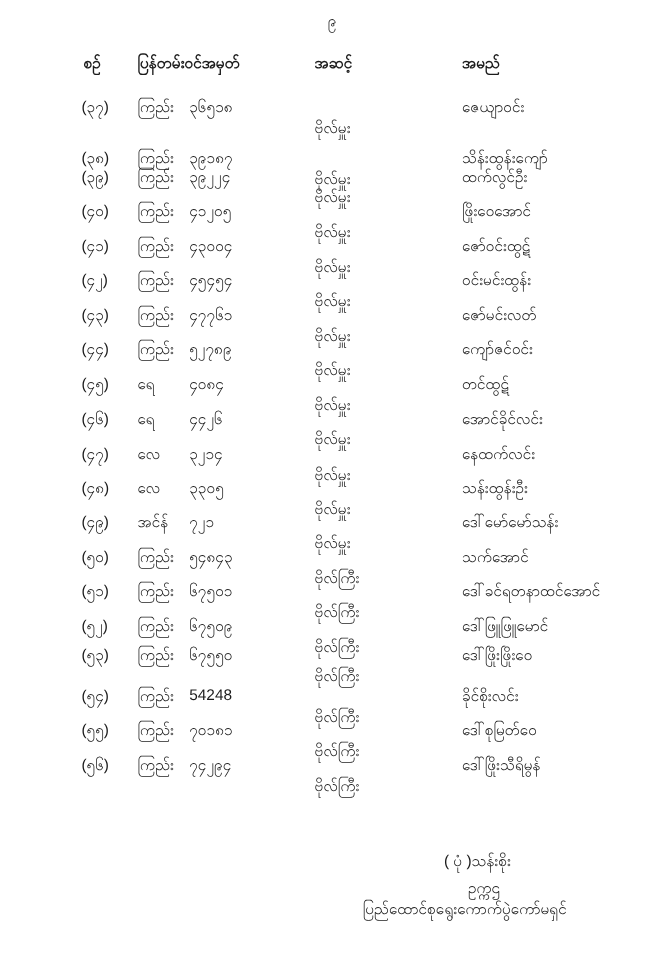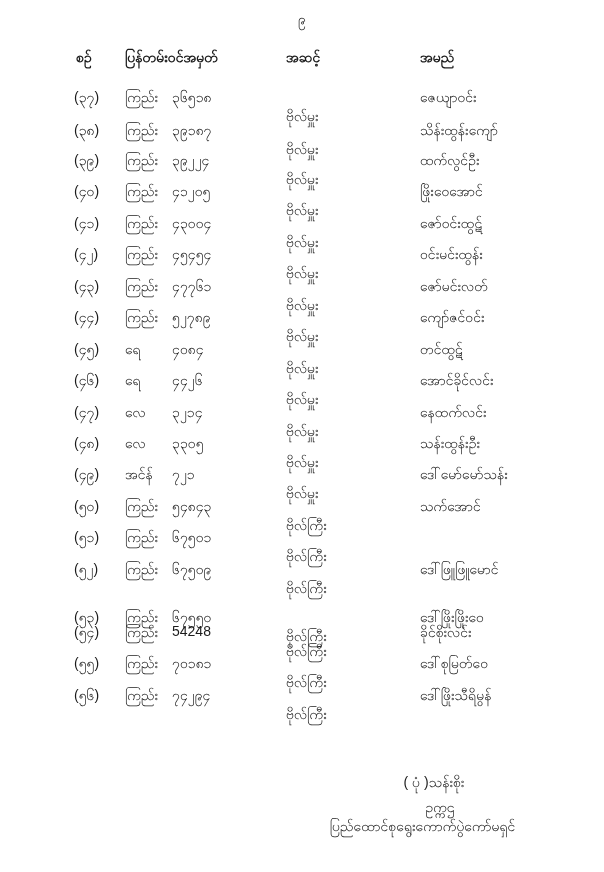--- a/index.html
+++ b/index.html
@@ -46,21 +46,21 @@
       <span class="abs hdr hdr-name">အမည်</span>
     </div>
     <div id="rows">
         <div class="trow" style="top: 88px;">
       <span class="cell c-serial">(၃၇)</span>
       <span class="cell c-branch">ကြည်း</span>
       <span class="cell c-number">၃၆၅၁၈</span>
       <span class="cell c-rank">ဗိုလ်မှူး</span>
       <span class="cell c-name">ဇေယျာဝင်း</span>
     </div>
-        <div class="trow" style="top: 121px; text-align: right;">
+        <div class="trow" style="top: 134px; text-align: right;">
       <span class="cell c-serial">(၃၈)</span>
       <span class="cell c-branch">ကြည်း</span>
       <span class="cell c-number">၃၉၁၈၇</span>
       <span class="cell c-rank">ဗိုလ်မှူး</span>
       <span class="cell c-name">သိန်းထွန်းကျော်</span>
     </div>
         <div class="trow" style="top: 150.9px;">
       <span class="cell c-serial">(၃၉)</span>
       <span class="cell c-branch">ကြည်း</span>
       <span class="cell c-number">၃၉၂၂၄</span>
@@ -142,29 +142,30 @@
       <span class="cell c-branch">ကြည်း</span>
       <span class="cell c-number">၅၄၈၄၃</span>
       <span class="cell c-rank">ဗိုလ်ကြီး</span>
       <span class="cell c-name">သက်အောင်</span>
     </div>
         <div class="trow" style="top: 528.3px;">
       <span class="cell c-serial">(၅၁)</span>
       <span class="cell c-branch">ကြည်း</span>
       <span class="cell c-number">၆၇၅၀၁</span>
       <span class="cell c-rank">ဗိုလ်ကြီး</span>
+      <span class="cell c-name">ဒေါ်ခင်ရတနာထင်အောင်</span>
     </div>
         <div class="trow" style="top: 559.75px; text-decoration: underline;">
       <span class="cell c-serial">(၅၂)</span>
       <span class="cell c-branch">ကြည်း</span>
       <span class="cell c-number">၆၇၅၀၉</span>
       <span class="cell c-rank">ဗိုလ်ကြီး</span>
       <span class="cell c-name">ဒေါ်ဖြူဖြူမောင်</span>
     </div>
-        <div class="trow" style="top: 608px;">
+        <div class="trow" style="top: 586px;">
       <span class="cell c-serial">(၅၃)</span>
       <span class="cell c-branch">ကြည်း</span>
       <span class="cell c-number">၆၇၅၅၀</span>
       <span class="cell c-rank">ဗိုလ်ကြီး</span>
       <span class="cell c-name">ဒေါ်ဖြိုးဖြိုးဝေ</span>
     </div>
         <div class="trow" style="top: 622.65px;">
       <span class="cell c-serial">(၅၄)</span>
       <span class="cell c-branch">ကြည်း</span>
       <span class="cell c-number">54248</span>

